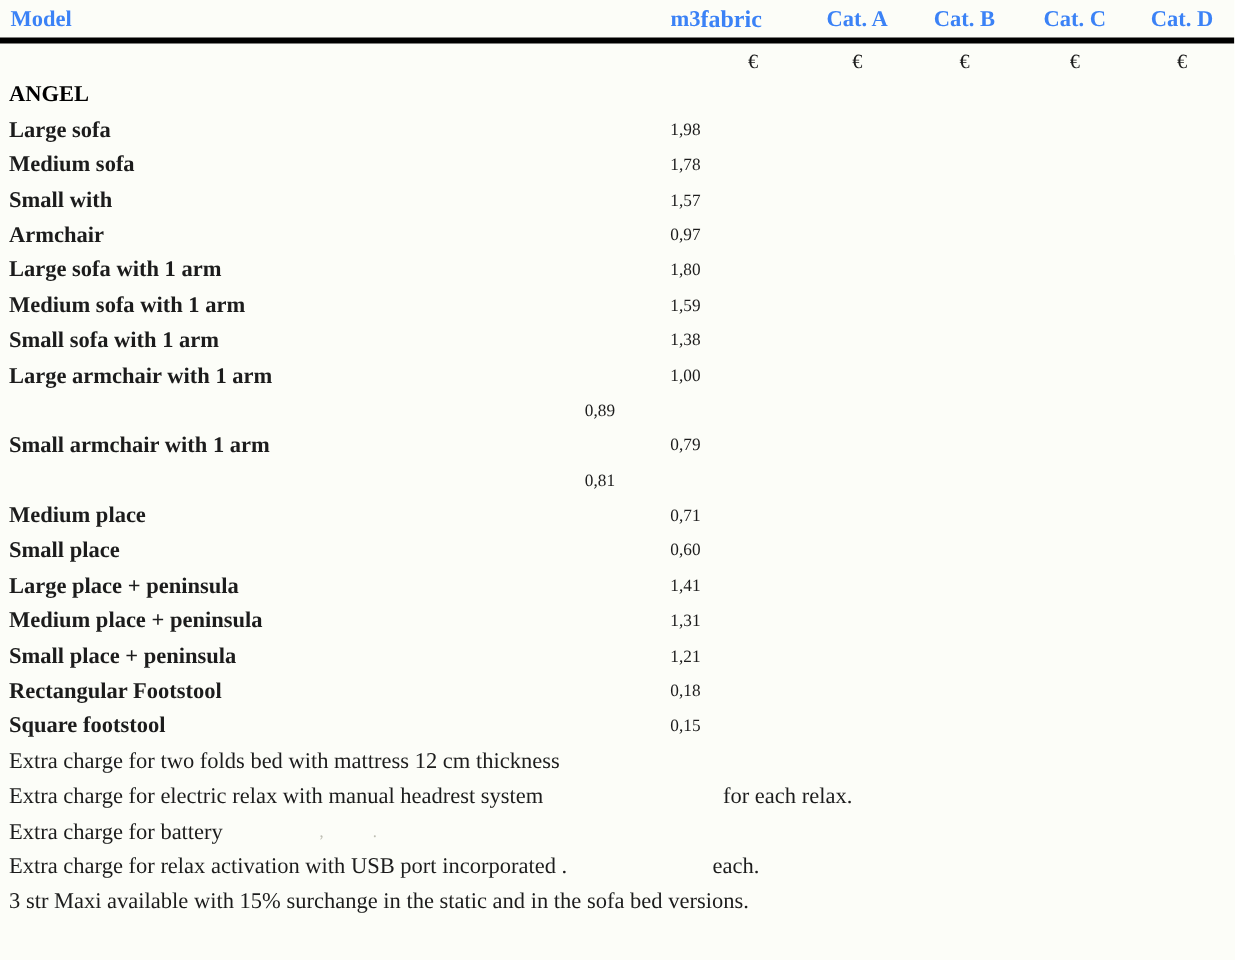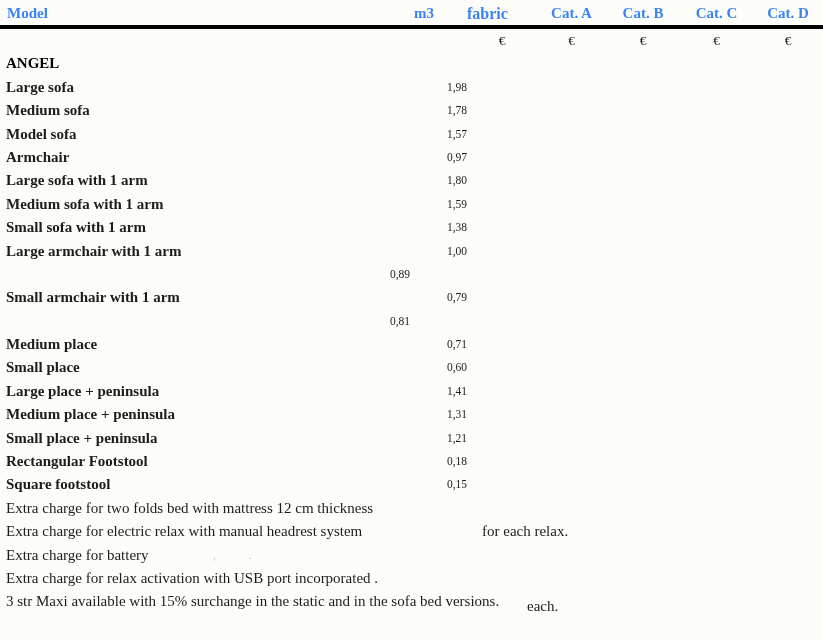--- a/index.html
+++ b/index.html
@@ -10,34 +10,34 @@
     padding-top:2px;
     background:#fcfdf8;
     color:#1c1c1c;
     font-family:"Liberation Serif","DejaVu Serif",serif;
     font-size:15px;
     overflow:hidden;
   }
   .grid{display:grid;grid-template-columns:410px 57px 70px 69px 74px 73px 70px;}
   .header-row{height:23px;line-height:23px;border-bottom:4px solid #000;font-weight:bold;color:#3b82f6;}
   .header-row .c-model{text-align:left;padding-left:7px;}
-  .header-row .c-m3{text-align:left;padding-left:4px;}
+  .header-row .c-m3{text-align:right;padding-left:4px;}
   .header-row .c-fabric{text-align:left;font-size:16px;}
   .header-row .c-cat{text-align:center;}
   .euro-row{height:23.4px;line-height:23.4px;}
   .euro-row .cell{text-align:center;font-size:13.5px;}
   .section-row{height:23.4px;line-height:23.4px;font-weight:bold;color:#000;padding-left:6px;}
   .data-row{height:23.4px;line-height:23.4px;}
   .data-row .model{padding-left:6px;font-weight:bold;}
   .data-row .m3{padding-left:7px;font-size:11.5px;text-align:right;}
   .note{position:relative;height:23.4px;line-height:23.4px;padding-left:6px;}
   .note .suffix{position:absolute;top:0;}
   #notes .note:nth-child(2) .suffix{left:482px;}
   #notes .note:nth-child(3) .suffix{left:213px;color:#bdbdb2;font-size:11px;letter-spacing:15px;}
-  #notes .note:nth-child(4) .suffix{left:527px;margin-top:28px;}
+  #notes .note:nth-child(4) .suffix{left:475px;}
 </style>
 </head>
 <body>
 
 <div class="page">
 
   <div class="grid header-row">
     <div class="c-model">Model</div>
     <div class="c-m3">m3</div>
     <div class="c-fabric">fabric</div>
@@ -74,21 +74,21 @@
     <div class="model">Medium sofa</div>
     <div class="m3">1,78</div>
     <div></div>
     <div></div>
     <div></div>
     <div></div>
     <div></div>
   </div>
 
   <div class="grid data-row">
-    <div class="model">Model sofa</div>
+    <div class="model">Small with</div>
     <div class="m3">1,57</div>
     <div></div>
     <div></div>
     <div></div>
     <div></div>
     <div></div>
   </div>
 
   <div class="grid data-row">
     <div class="model">Armchair</div>

